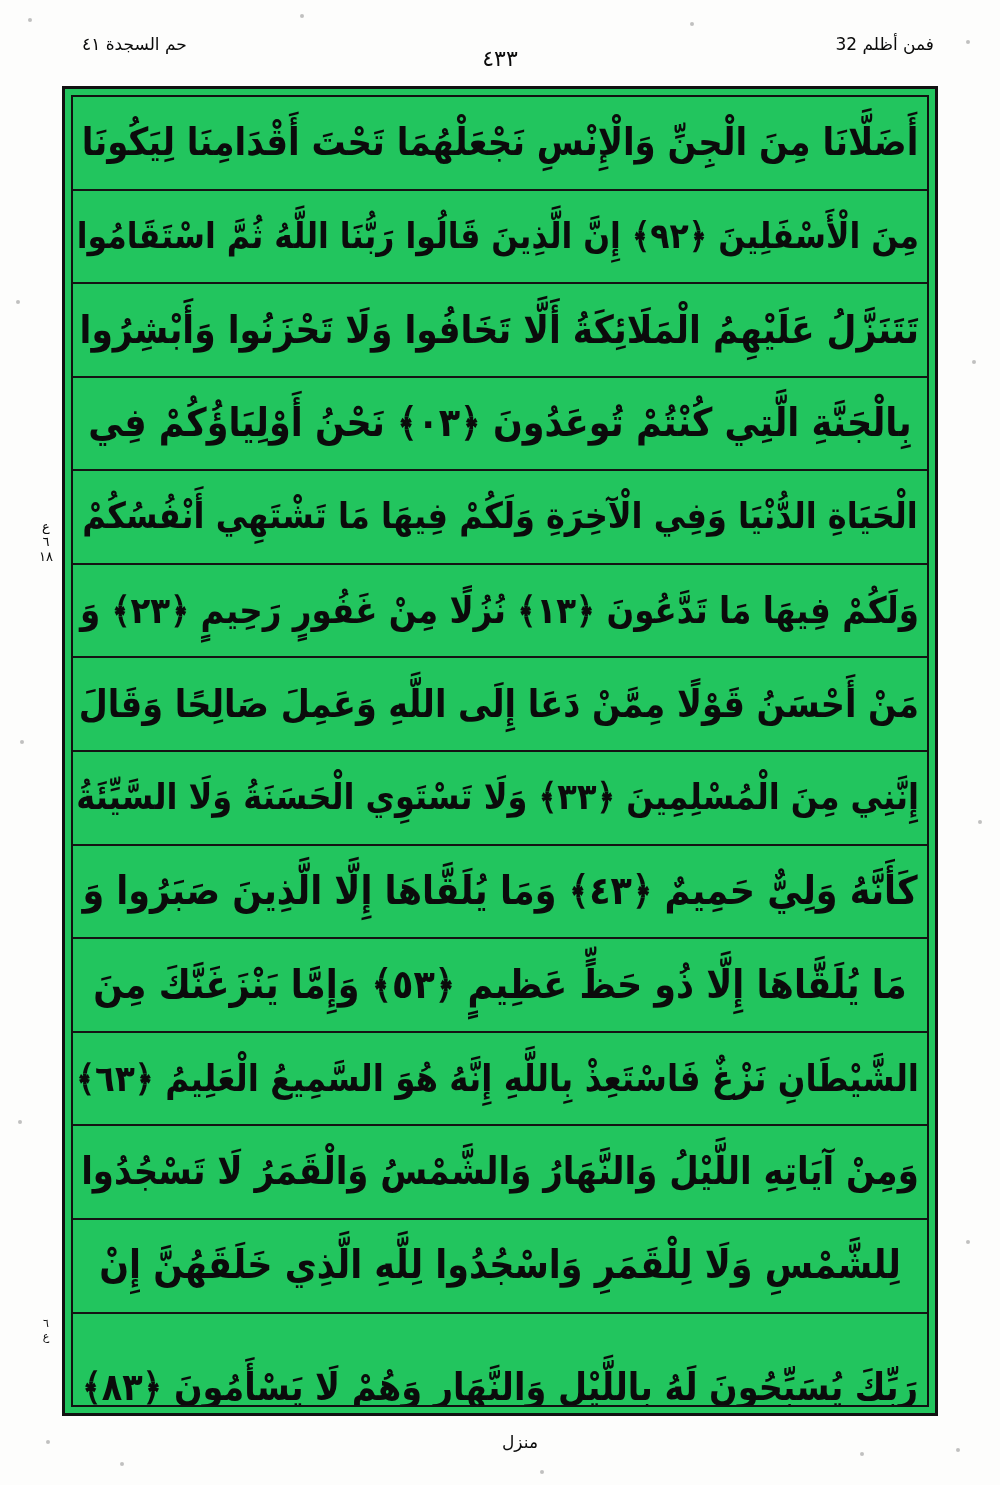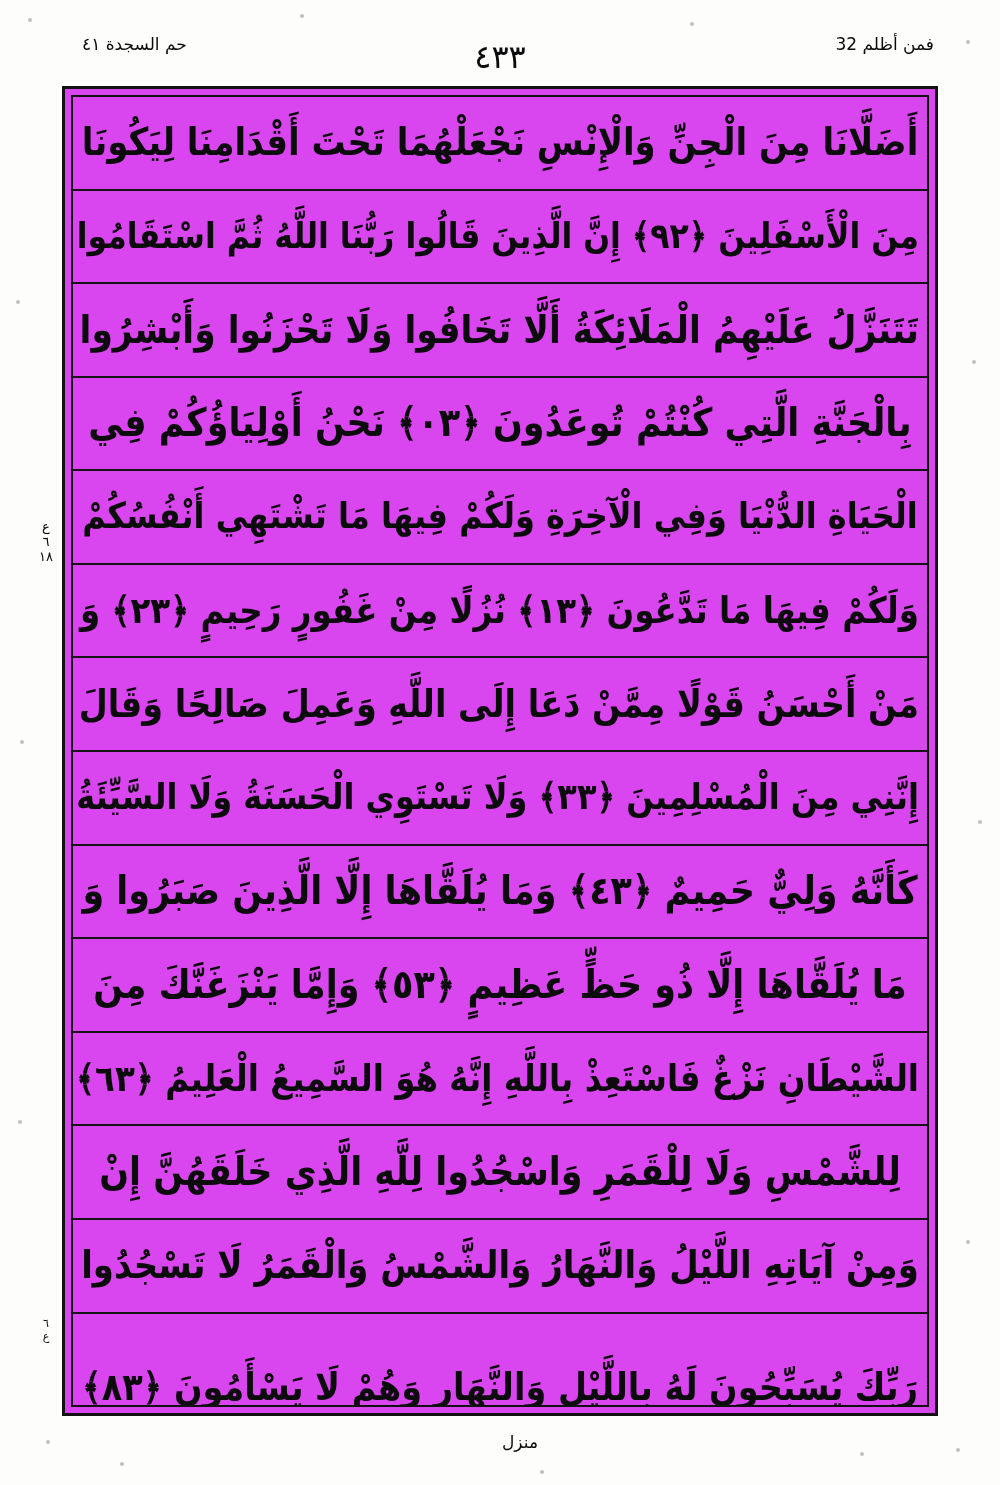--- a/index.html
+++ b/index.html
@@ -46,35 +46,35 @@
     font-size: 17px;
     line-height: 1.25;
     white-space: nowrap;
   }
   .header-side.right { right: 6px; text-align: right; }
   .header-side.left  { left: 22px;  text-align: left; }
   .page-number {
     position: absolute;
     left: 50%;
     transform: translateX(-50%);
-    top: 8px;
-    font-size: 32px;
+    top: 16px;
+    font-size: 22px;
     letter-spacing: 1px;
   }
 
   
   .frame-outer {
     position: absolute;
     top: 86px;
     left: 62px;
     width: 876px;
     height: 1330px;
     border: 3px solid #111;
     box-sizing: border-box;
-    background: #d946ef;
+    background: #22c55e;
   }
   .frame-inner {
     position: absolute;
     top: 6px;
     left: 6px;
     right: 6px;
     bottom: 6px;
     border: 2px solid #111;
     box-sizing: border-box;
     padding: 0;
@@ -221,26 +221,26 @@
           <div class="line">
             <div class="line-text">كَأَنَّهُ وَلِيٌّ حَمِيمٌ ﴿٣٤﴾ وَمَا يُلَقَّاهَا إِلَّا الَّذِينَ صَبَرُوا وَ</div>
           </div>
           <div class="line">
             <div class="line-text">مَا يُلَقَّاهَا إِلَّا ذُو حَظٍّ عَظِيمٍ ﴿٣٥﴾ وَإِمَّا يَنْزَغَنَّكَ مِنَ</div>
           </div>
           <div class="line">
             <div class="line-text" style="font-size: 32.5px;">الشَّيْطَانِ نَزْغٌ فَاسْتَعِذْ بِاللَّهِ إِنَّهُ هُوَ السَّمِيعُ الْعَلِيمُ ﴿٣٦﴾</div>
           </div>
           <div class="line">
+            <div class="line-text" style="font-size: 34px;">وَمِنْ آيَاتِهِ اللَّيْلُ وَالنَّهَارُ وَالشَّمْسُ وَالْقَمَرُ لَا تَسْجُدُوا</div>
+          </div>
+          <div class="line">
             <div class="line-text">لِلشَّمْسِ وَلَا لِلْقَمَرِ وَاسْجُدُوا لِلَّهِ الَّذِي خَلَقَهُنَّ إِنْ</div>
           </div>
           <div class="line">
-            <div class="line-text" style="font-size: 34px;">وَمِنْ آيَاتِهِ اللَّيْلُ وَالنَّهَارُ وَالشَّمْسُ وَالْقَمَرُ لَا تَسْجُدُوا</div>
-          </div>
-          <div class="line">
             <div class="line-text" style="font-size: 33.5px;">رَبِّكَ يُسَبِّحُونَ لَهُ بِاللَّيْلِ وَالنَّهَارِ وَهُمْ لَا يَسْأَمُونَ ﴿٣٨﴾</div>
           </div>
         </div>
     </div>
   </div>
 
   <div class="footer">منزل</div>
 
 </div>
 

